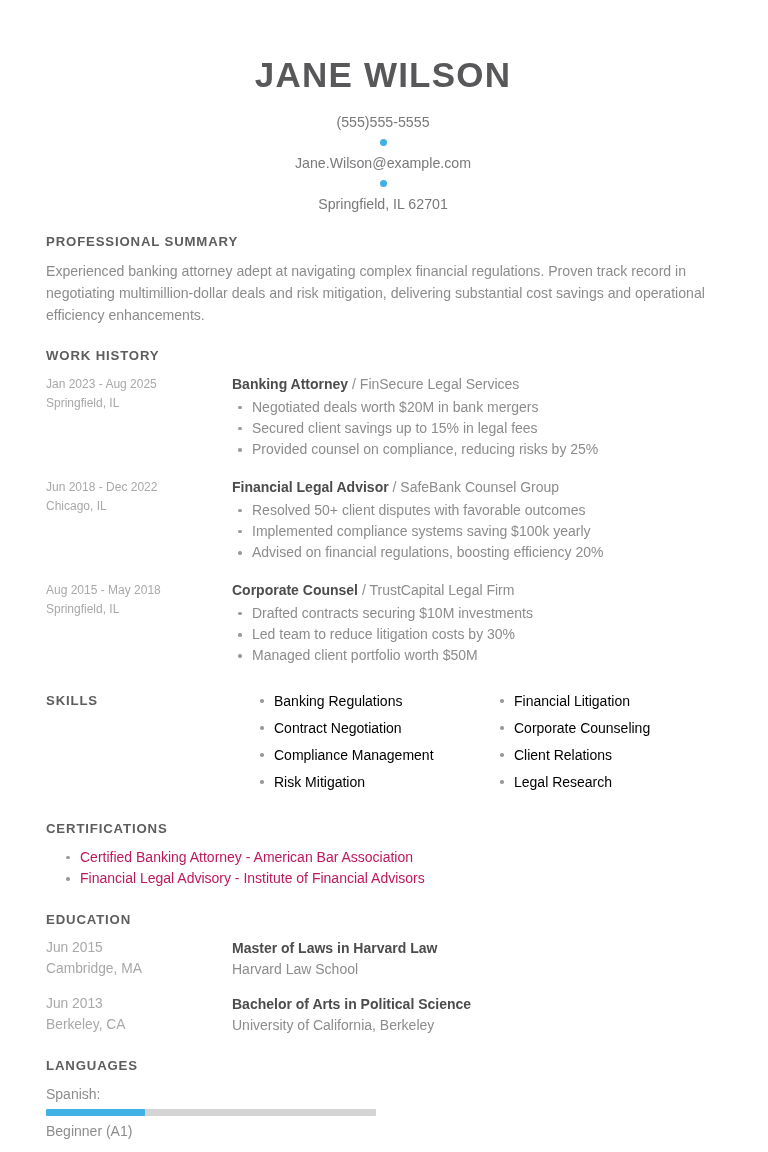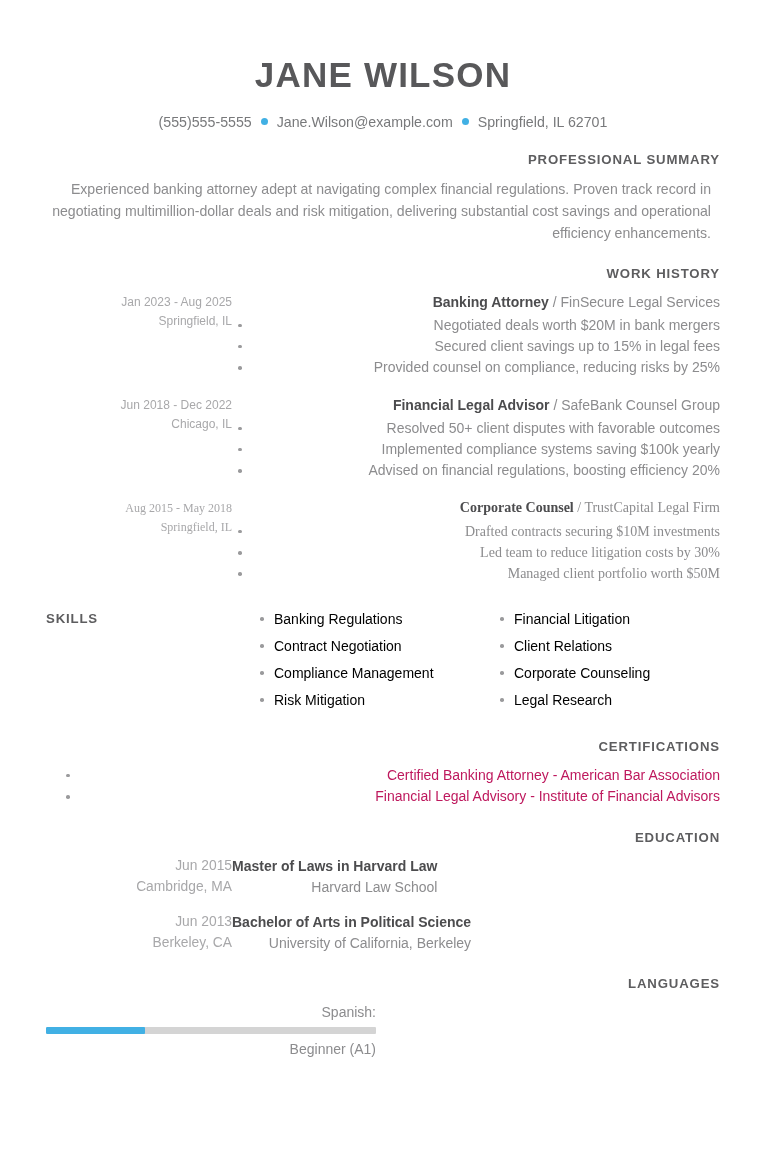--- a/index.html
+++ b/index.html
@@ -36,33 +36,34 @@
 
   .contact-line {
     margin-top: 19px;
     font-size: 14.2px;
     color: #78797b;
     display: flex;
     justify-content: center;
     align-items: center;
     gap: 9px;
     white-space: nowrap;
+    flex-direction: column;
   }
 
   .sep-dot {
     width: 7px;
     height: 7px;
     border-radius: 50%;
     background: #41b0e4;
     display: inline-block;
     flex: 0 0 auto;
   }
 
   
-  .section { margin-top: 22px; text-align: right; }
+  .section { margin-top: 22px; }
 
   .section-title {
     font-size: 13.2px;
     font-weight: bold;
     color: #5d5d5f;
     letter-spacing: 0.85px;
     margin-bottom: 11px;
   }
 
   .summary-text {
@@ -71,21 +72,21 @@
     color: #8c8c8e;
     max-width: 665px;
   }
 
   
   .entry {
     display: flex;
     align-items: flex-start;
     margin-bottom: 17px;
   }
-  .entry:last-child { margin-bottom: 0; font-family: Liberation Serif, serif; }
+  .entry:last-child { margin-bottom: 0; }
 
   .entry-left {
     width: 186px;
     flex: 0 0 186px;
     font-size: 12px;
     line-height: 1.52;
     color: #a8a8aa;
     padding-top: 1px;
   }
 
@@ -331,22 +332,22 @@
         <ul>
           <li>Banking Regulations</li>
           <li>Contract Negotiation</li>
           <li>Compliance Management</li>
           <li>Risk Mitigation</li>
         </ul>
       </div>
       <div class="skills-col">
         <ul>
           <li>Financial Litigation</li>
+          <li>Corporate Counseling</li>
           <li>Client Relations</li>
-          <li>Corporate Counseling</li>
           <li>Legal Research</li>
         </ul>
       </div>
     </div>
   </div>
 
   <div class="section">
     <div class="section-title">CERTIFICATIONS</div>
     <ul class="cert-list">
       <li>Certified Banking Attorney - American Bar Association</li>

